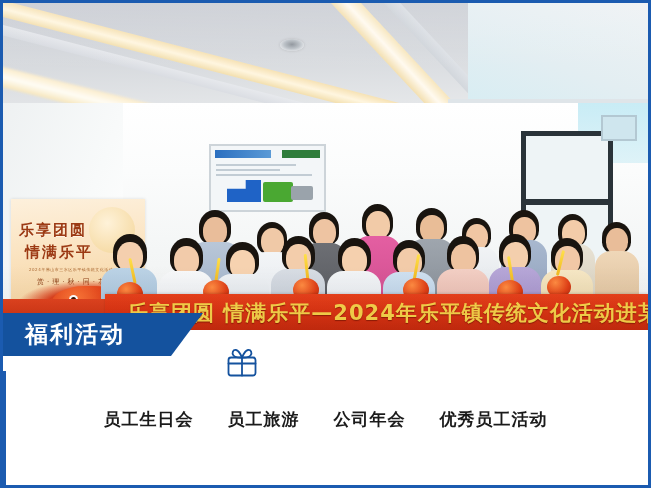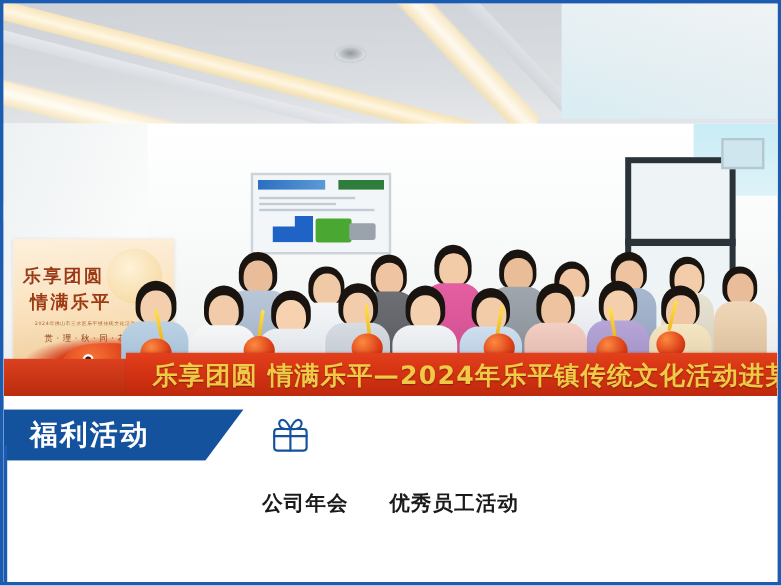--- a/index.html
+++ b/index.html
@@ -106,21 +106,21 @@
   
   .orn{position:absolute;border-radius:50%;
       background:radial-gradient(circle at 35% 30%,#ff8c42,#e03f16 60%,#a82a0c);}
   .stick{position:absolute;width:3px;background:linear-gradient(180deg,#ffe04a,#f0b822);border-radius:2px;}
 
   .photo-shade{position:absolute;inset:0;
       background:linear-gradient(180deg,rgba(255,255,255,.10) 0%,rgba(255,255,255,0) 22%,rgba(0,0,0,0) 80%,rgba(0,0,0,.05) 100%);
       pointer-events:none;}
 
   
-  .tag-wrap{position:absolute;left:0;top:338px;width:641px;height:45px;}
+  .tag-wrap{position:absolute;left:0;top:310px;width:641px;height:45px;}
   .tag{position:absolute;left:0;top:0;height:43px;width:200px;
       background:#14529E;
       clip-path:polygon(0 0,200px 0,168px 43px,0 43px);
       display:flex;align-items:center;}
   .tag span{color:#ffffff;font-size:23px;font-weight:bold;letter-spacing:2px;padding-left:22px;}
 
   
   .gift{position:absolute;left:222px;top:344px;width:34px;height:30px;}
 
   
@@ -308,17 +308,19 @@
       <line x1="17" y1="10.5" x2="17" y2="28.5"></line>
       <line x1="3.5" y1="16.5" x2="30.5" y2="16.5"></line>
       <path d="M17 10.5 C17 10.5 10.5 11 8.5 8.5 C6.5 6 8 2.5 11 3 C14 3.5 17 10.5 17 10.5 Z"></path>
       <path d="M17 10.5 C17 10.5 23.5 11 25.5 8.5 C27.5 6 26 2.5 23 3 C20 3.5 17 10.5 17 10.5 Z"></path>
     </svg>
   </div>
 
   <div class="rule-left"></div>
 
   <div class="links">
+    <a href="#">员工生日会</a>
+    <a href="#">员工旅游</a>
     <a href="#">公司年会</a>
     <a href="#">优秀员工活动</a>
   </div>
 
 </div>
 
 </body></html>

